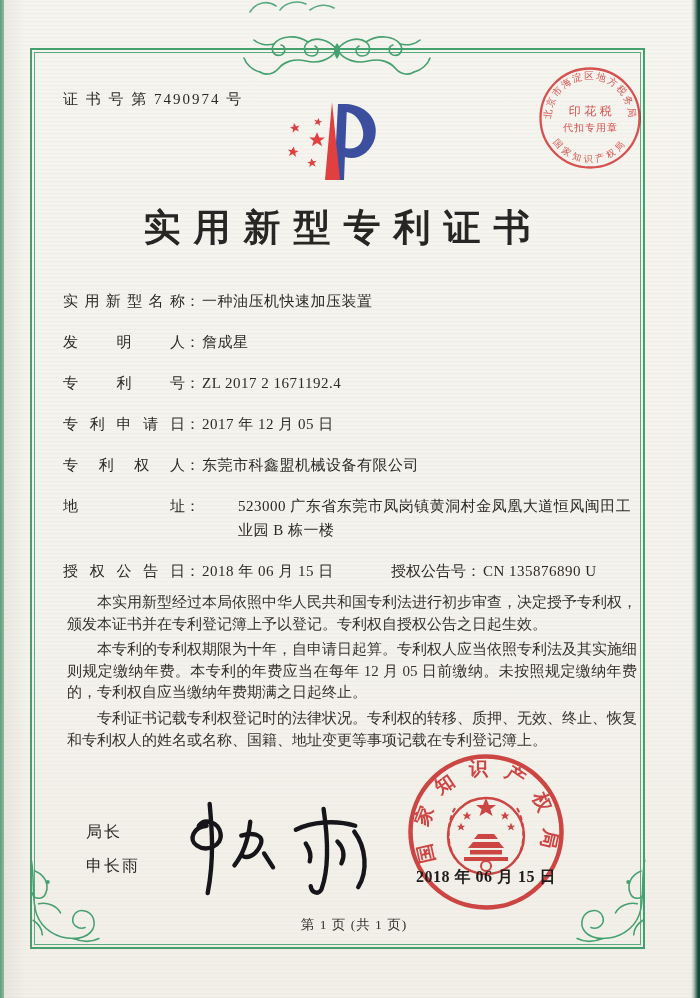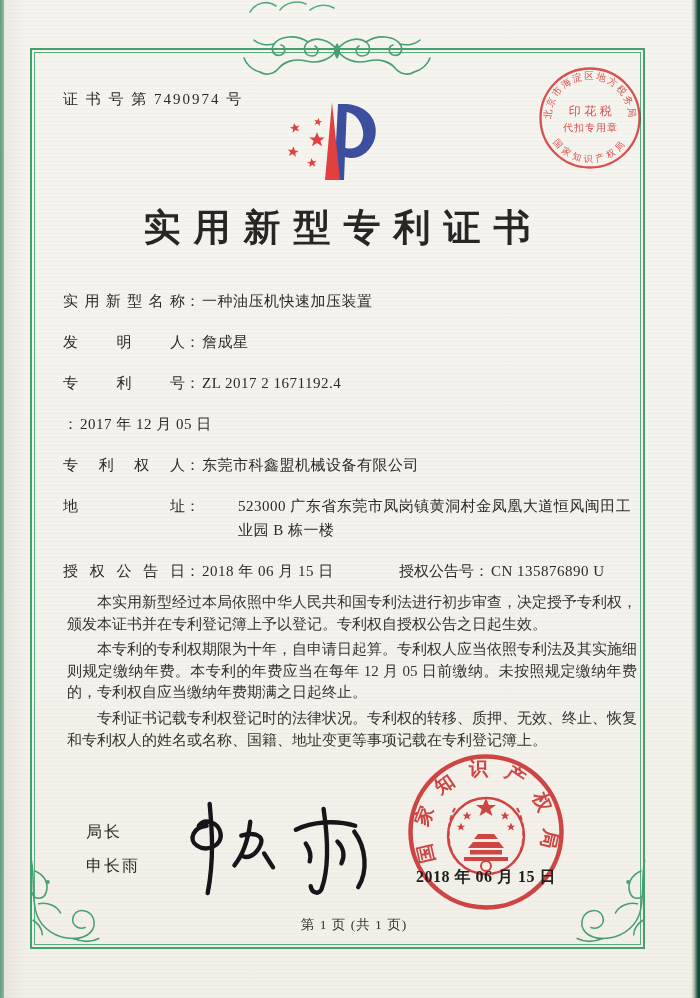--- a/index.html
+++ b/index.html
@@ -25,21 +25,21 @@
   .logo{position:absolute;left:285px;top:100px;z-index:4;}
   .title{position:absolute;left:30px;top:203px;width:614px;text-align:center;
     font-size:37px;font-weight:700;letter-spacing:13px;text-indent:13px;color:#272625;z-index:4;}
   .fields{position:absolute;left:63px;top:289px;width:570px;font-size:15px;z-index:4;}
   .frow{display:flex;margin-bottom:17px;line-height:24px;}
   .flabel{width:122px;text-align:justify;text-align-last:justify;flex:none;color:#2d2a27;}
   .fcolon{width:17px;flex:none;}
   .fvalue{letter-spacing:0.5px;color:#2d2a27;}
   .fvalue.addr{width:405px;margin-left:36px;}
   .grant-left{display:flex;width:328px;flex:none;}
-  .grant-right{display:flex;flex:1;margin-left:8px;}
+  .grant-right{display:flex;flex:1;}
   .bodytext{position:absolute;left:63px;top:588px;width:578px;font-size:15px;
     line-height:21.6px;text-align:justify;color:#36332f;z-index:4;}
   .bodytext p{margin:4px;text-indent:2em;}
   .signer{position:absolute;left:86px;z-index:4;font-size:16px;letter-spacing:2px;color:#2d2a27;}
   .signer.role{top:822px;}
   .signer.name{top:856px;}
   .signature{position:absolute;left:178px;top:796px;z-index:5;}
   .stamp{position:absolute;mix-blend-mode:multiply;}
   .issue-seal{left:406px;top:752px;z-index:4;}
   .tax-stamp{left:536px;top:64px;z-index:5;}
@@ -126,20 +126,21 @@
     <span class="flabel">发明人</span>
       <span class="fcolon">：</span>
       <span class="fvalue">詹成星</span>
   </div>
   <div class="frow">
     <span class="flabel">专利号</span>
       <span class="fcolon">：</span>
       <span class="fvalue">ZL 2017 2 1671192.4</span>
   </div>
   <div class="frow">
+    <span class="flabel">专利申请日</span>
       <span class="fcolon">：</span>
       <span class="fvalue">2017 年 12 月 05 日</span>
   </div>
   <div class="frow">
     <span class="flabel">专利权人</span>
       <span class="fcolon">：</span>
       <span class="fvalue">东莞市科鑫盟机械设备有限公司</span>
   </div>
   <div class="frow">
     <span class="flabel">地址</span>

